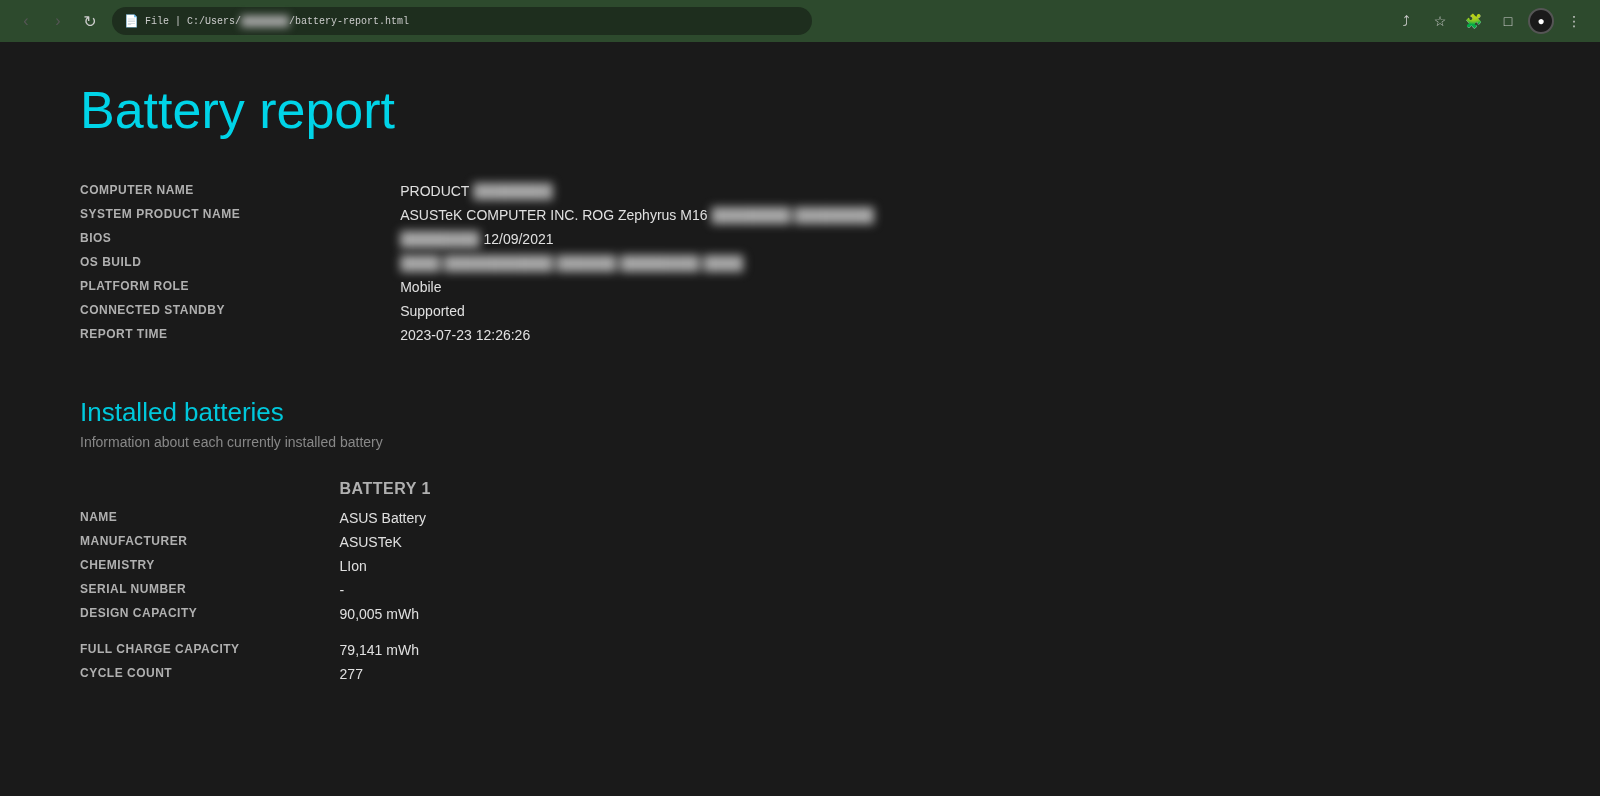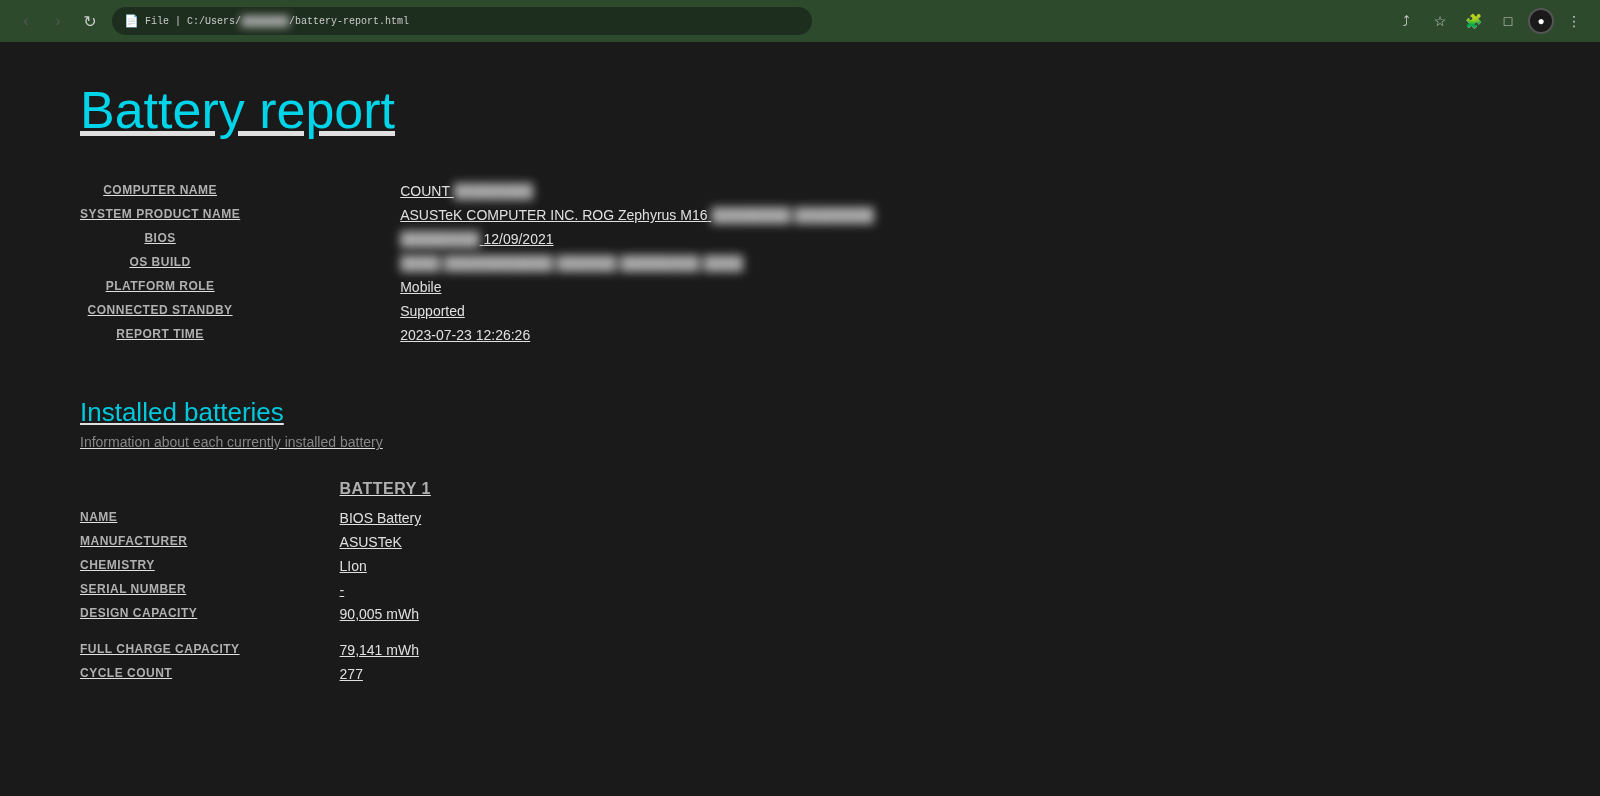--- a/index.html
+++ b/index.html
@@ -108,21 +108,20 @@
       align-items: center;
       justify-content: center;
       cursor: pointer;
     }
 
     
     .page-content {
       padding: 40px 80px;
       background: #1a1a1a;
       min-height: calc(796px - 42px);
-      text-decoration: underline;
     }
 
     .page-title {
       font-size: 52px;
       font-weight: 300;
       color: #00d4e8;
       margin-bottom: 40px;
       line-height: 1.1;
     }
 
@@ -139,21 +138,20 @@
     .info-label {
       display: table-cell;
       padding: 4px 0;
       padding-right: 160px;
       font-size: 12px;
       font-weight: 700;
       color: #b0b0b0;
       letter-spacing: 0.5px;
       vertical-align: top;
       white-space: nowrap;
-      text-align: center;
     }
 
     .info-value {
       display: table-cell;
       padding: 4px 0;
       font-size: 14px;
       color: #e0e0e0;
       vertical-align: top;
     }
 
@@ -263,21 +261,21 @@
 
 <div class="page-content">
 
   <h1 class="page-title">Battery report</h1>
 
   <div class="info-table">
 
     <div class="info-row">
       <div class="info-label">COMPUTER NAME</div>
       <div class="info-value">
-        <span>COUNT</span>&nbsp;<span class="blurred">████████</span>
+        <span>PRODUCT</span>&nbsp;<span class="blurred">████████</span>
       </div>
     </div>
 
     <div class="info-row">
       <div class="info-label">SYSTEM PRODUCT NAME</div>
       <div class="info-value">
         <span>ASUSTeK COMPUTER INC. ROG Zephyrus M16</span>&nbsp;<span class="blurred">████████  ████████</span>
       </div>
     </div>
 
@@ -318,21 +316,21 @@
 
     <div class="battery-table">
 
       <div class="battery-header-row">
         <div class="battery-header-spacer"></div>
         <div class="battery-header-cell">BATTERY 1</div>
       </div>
 
       <div class="battery-row">
         <div class="battery-label">NAME</div>
-        <div class="battery-value">BIOS Battery</div>
+        <div class="battery-value">ASUS Battery</div>
       </div>
 
       <div class="battery-row">
         <div class="battery-label">MANUFACTURER</div>
         <div class="battery-value">ASUSTeK</div>
       </div>
 
       <div class="battery-row">
         <div class="battery-label">CHEMISTRY</div>
         <div class="battery-value">LIon</div>

